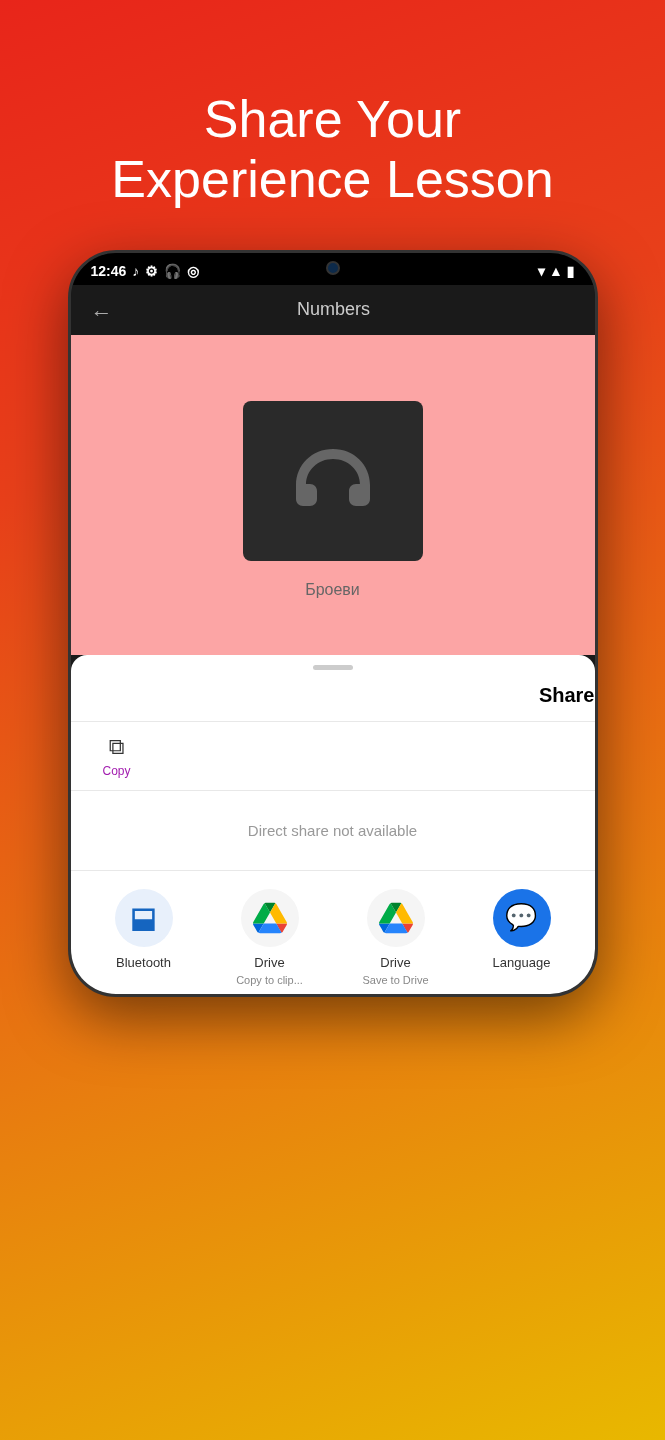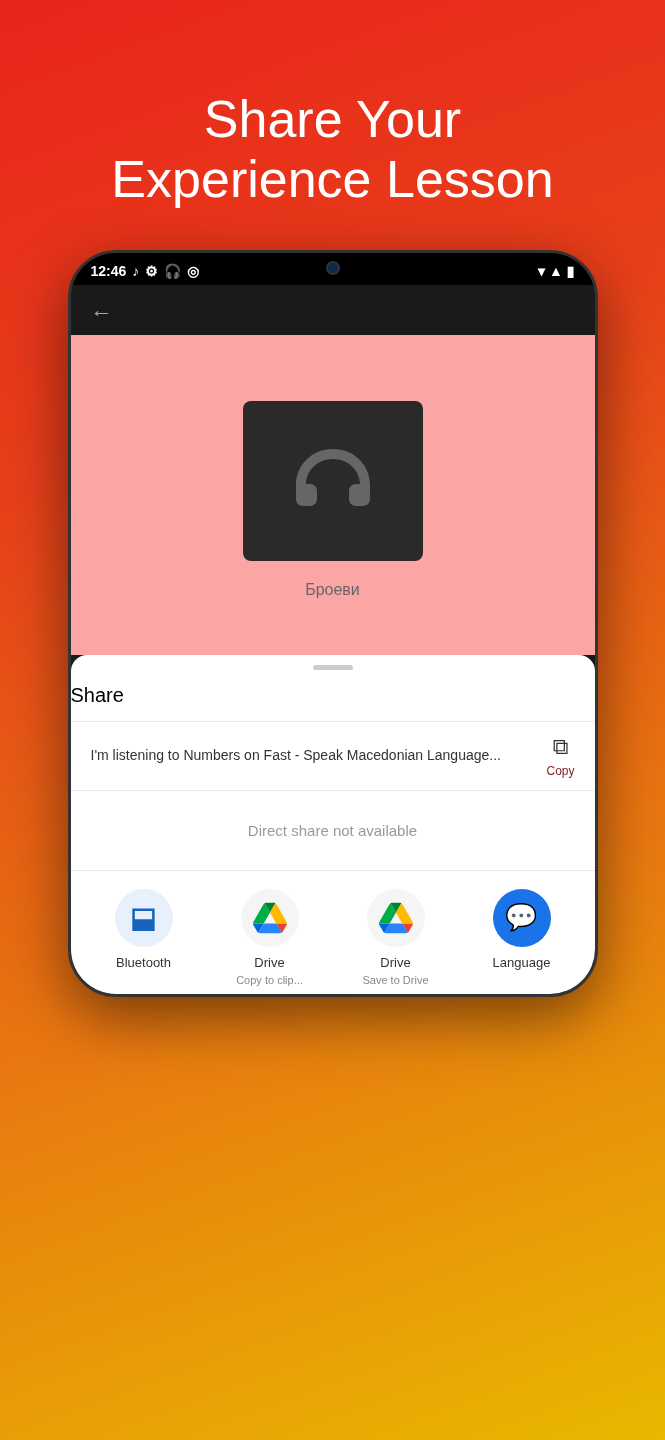--- a/index.html
+++ b/index.html
@@ -130,23 +130,23 @@
       padding: 10px 0 6px 0;
     }
     .handle-bar {
       width: 40px;
       height: 5px;
       background: #ccc;
       border-radius: 3px;
     }
 
     .share-title {
-      text-align: left;
+      text-align: right;
       font-size: 20px;
-      font-weight: 400;
+      font-weight: 700;
       color: #000;
       padding: 8px 0 14px 0;
     }
 
     
     .share-message-row {
       display: flex;
       align-items: center;
       padding: 12px 20px;
       border-top: 1px solid #e8e8e8;
@@ -164,21 +164,21 @@
       align-items: center;
       gap: 4px;
       margin-left: 12px;
     }
     .copy-icon {
       font-size: 22px;
       color: #333;
     }
     .copy-label {
       font-size: 12px;
-      color: #7f1d1d;
+      color: #a21caf;
       text-align: center;
     }
 
     
     .direct-share-area {
       padding: 30px 20px;
       text-align: center;
       border-bottom: 1px solid #e8e8e8;
       min-height: 80px;
       display: flex;
@@ -265,20 +265,21 @@
       </div>
       <div class="status-right">
         <span>▾</span>
         <span>▲</span>
         <span>▮</span>
       </div>
     </div>
 
     <div class="app-bar">
       <span class="app-bar-back">←</span>
+      <span class="app-bar-title">Numbers</span>
     </div>
 
     <div class="content-area">
       <div class="headphones-thumbnail">
 
         <svg width="90" height="80" viewBox="0 0 90 80" fill="none">
           <path d="M45 8 C24 8 8 24 8 44 L8 58 C8 62 11 65 15 65 L22 65 C26 65 29 62 29 58 L29 50 C29 46 26 43 22 43 L18 43 L18 44 C18 29 30 18 45 18 C60 18 72 29 72 44 L72 43 L68 43 C64 43 61 46 61 50 L61 58 C61 62 64 65 68 65 L75 65 C79 65 82 62 82 58 L82 44 C82 24 66 8 45 8 Z" fill="#666"></path>
         </svg>
       </div>
       <span class="subtitle-text">Броеви</span>
@@ -286,21 +287,20 @@
 
     <div class="share-sheet">
 
       <div class="sheet-handle">
         <div class="handle-bar"></div>
       </div>
 
       <div class="share-title">Share</div>
 
       <div class="share-message-row">
-        <span class="share-message-text">I'm listening to Numbers on Fast - Speak Macedonian Language...</span>
         <div class="copy-btn">
           <span class="copy-icon">⧉</span>
           <span class="copy-label">Copy</span>
         </div>
       </div>
 
       <div class="direct-share-area">
         <span class="direct-share-text">Direct share not available</span>
       </div>
 

